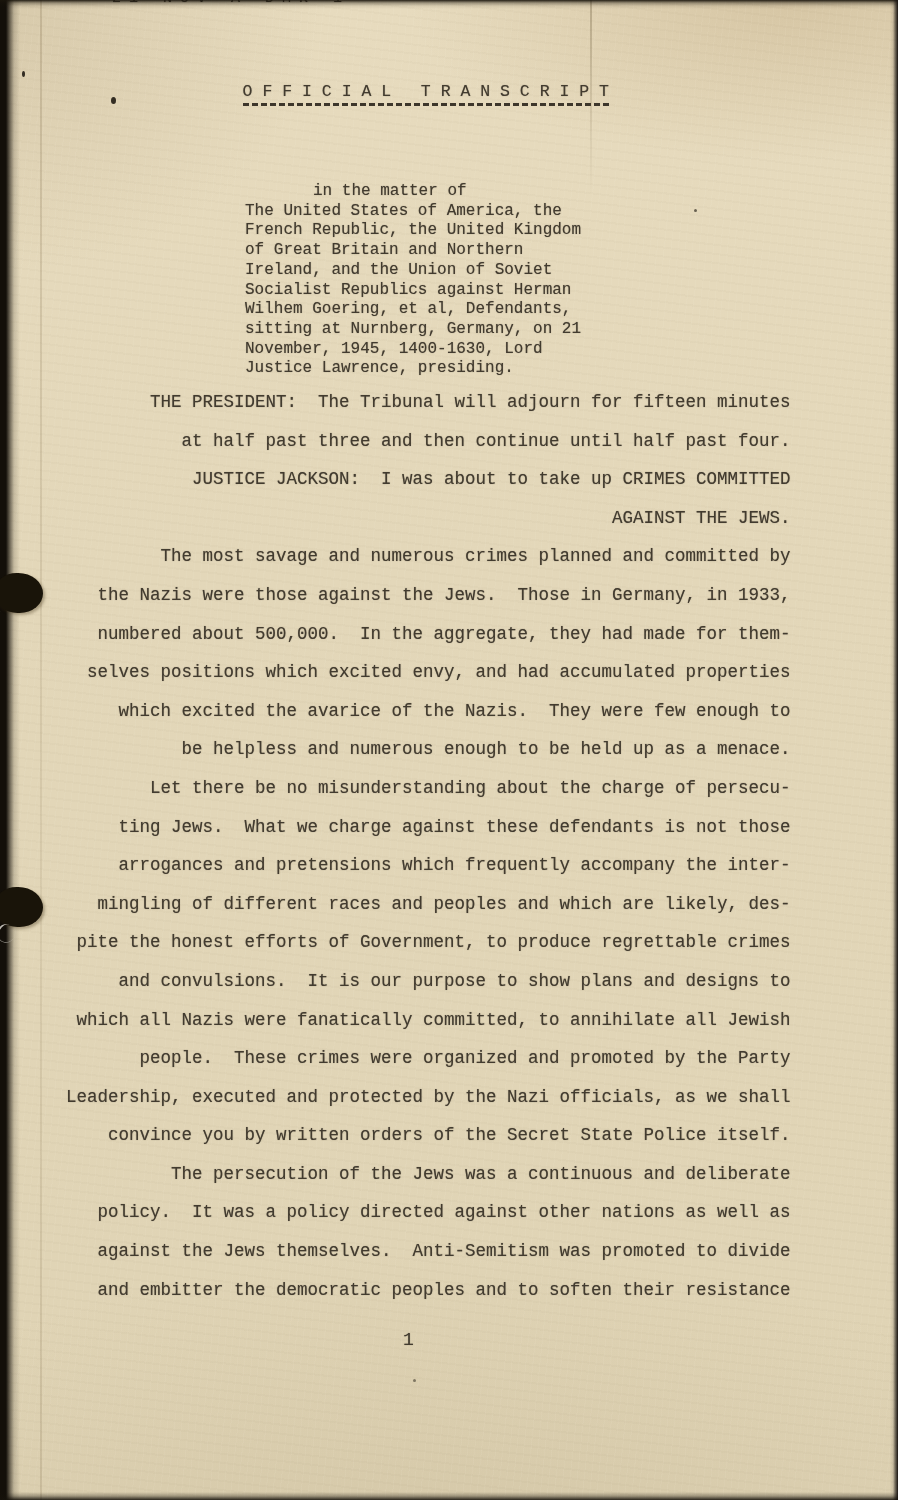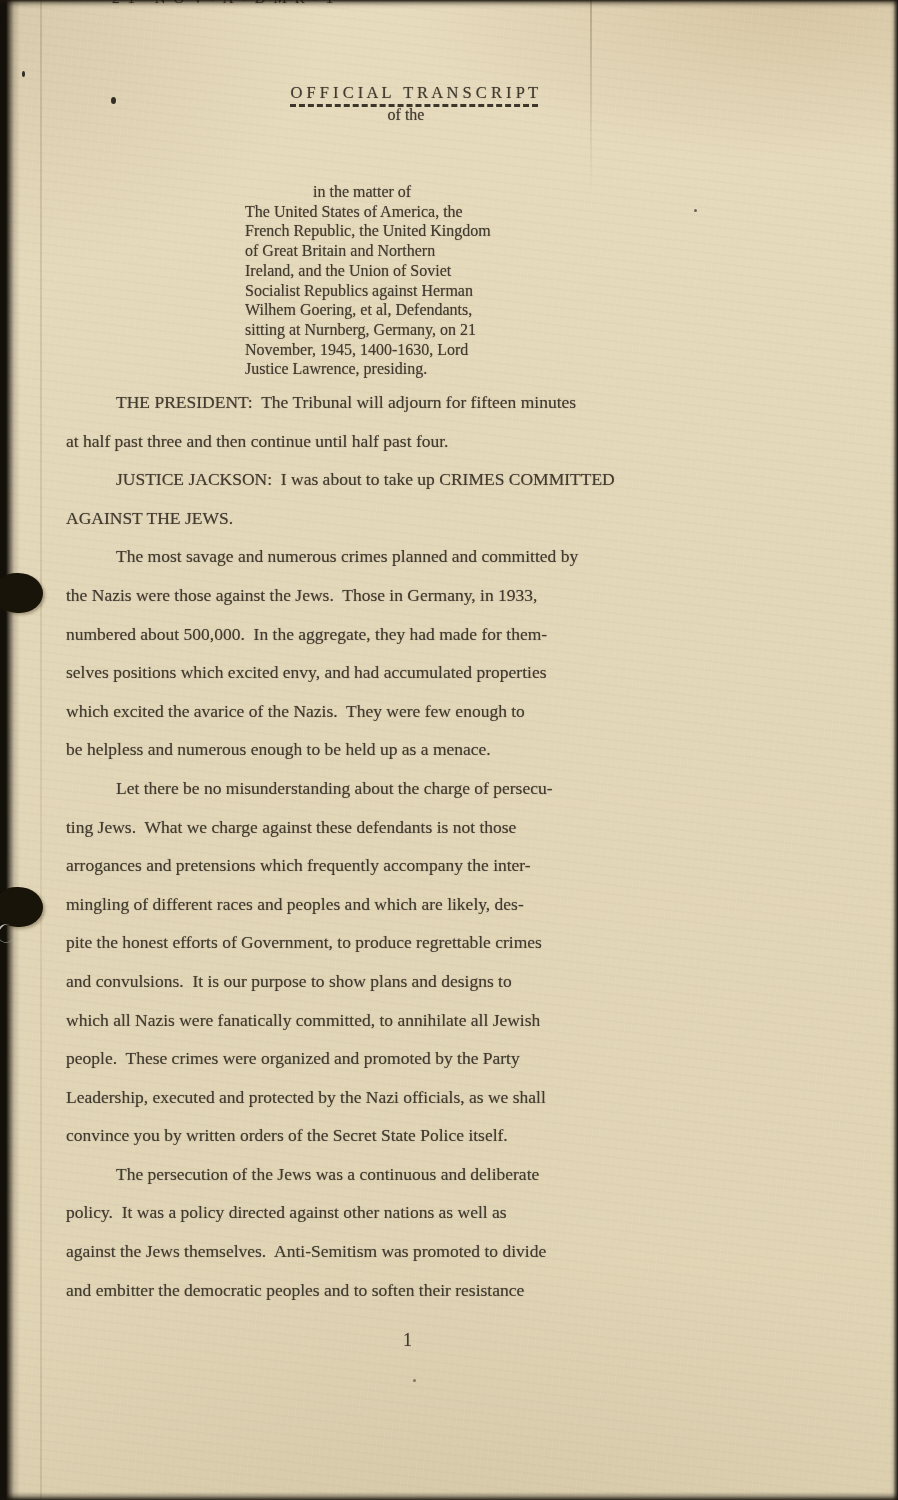--- a/index.html
+++ b/index.html
@@ -1,20 +1,20 @@
 <!DOCTYPE html>
 <html><head>
 <meta charset="utf-8">
 <style>
   html,body{margin:0;padding:0;background:#0d0b08;}
   .page{
     position:relative;
     width:898px;height:1500px;
     overflow:hidden;
-    font-family:Liberation Serif, serif;
+    font-family:Liberation Mono, monospace;
     color:#423b2f;
     background:
       radial-gradient(ellipse 620px 260px at 88% 0%, rgba(146,112,60,0.20), transparent 62%),
       radial-gradient(ellipse 500px 420px at 0% 0%, rgba(120,96,55,0.14), transparent 65%),
       radial-gradient(ellipse 1000px 520px at 50% 108%, rgba(118,98,58,0.12), transparent 72%),
       linear-gradient(180deg,#e7dbbe 0%,#e3d7b9 38%,#dfd3b4 100%);
   }
   .texture{
     position:absolute;inset:0;z-index:1;pointer-events:none;
     background:
@@ -31,21 +31,21 @@
   .title .ul{border-bottom:3px dashed #3d362b;padding-bottom:2px;}
   .subtitle{top:106px;font-size:16px;}
   .org{top:141px;font-size:16px;}
 
   
   .matter{top:182px;left:245px;font-size:16px;line-height:19.7px;}
   .mline{white-space:pre;}
   .m-ind{padding-left:68px;}
 
   
-  .body{top:383px;left:66px;font-size:17.5px;}
+  .body{top:383px;left:66px;font-size:17.5px;text-align:right;}
   .bline{white-space:pre;height:38.6px;line-height:38.6px;}
   .ind{padding-left:50px;}
 
   .pagenum{top:1330px;left:403px;font-size:18px;}
 
   
   .edge{position:absolute;z-index:6;pointer-events:none;}
   .edge-left{left:0;top:0;bottom:0;width:20px;
     background:linear-gradient(90deg,#130f09 0,#130f09 6px,rgba(19,15,9,0.55) 10px,rgba(19,15,9,0.15) 14px,transparent 20px);}
   .edge-top{left:0;top:0;right:0;height:9px;
@@ -81,21 +81,20 @@
 
 <div class="page">
 
   <div class="texture"></div>
 
   <div class="txt ink slug">21 NOV-A-DMR-1</div>
 
   <div class="txt ink center-col title">
     <span class="ul">O F F I C I A L   T R A N S C R I P T</span>
   </div>
-  <div class="txt ink center-col subtitle">of the</div>
 
   <div class="txt ink matter"><div class="mline m-ind">in the matter of</div><div class="mline">The United States of America, the</div><div class="mline">French Republic, the United Kingdom</div><div class="mline">of Great Britain and Northern</div><div class="mline">Ireland, and the Union of Soviet</div><div class="mline">Socialist Republics against Herman</div><div class="mline">Wilhem Goering, et al, Defendants,</div><div class="mline">sitting at Nurnberg, Germany, on 21</div><div class="mline">November, 1945, 1400-1630, Lord</div><div class="mline">Justice Lawrence, presiding.</div></div>
 
   <div class="txt ink body"><div class="bline ind">THE PRESIDENT:  The Tribunal will adjourn for fifteen minutes</div><div class="bline">at half past three and then continue until half past four.</div><div class="bline ind">JUSTICE JACKSON:  I was about to take up CRIMES COMMITTED</div><div class="bline">AGAINST THE JEWS.</div><div class="bline ind">The most savage and numerous crimes planned and committed by</div><div class="bline">the Nazis were those against the Jews.  Those in Germany, in 1933,</div><div class="bline">numbered about 500,000.  In the aggregate, they had made for them-</div><div class="bline">selves positions which excited envy, and had accumulated properties</div><div class="bline">which excited the avarice of the Nazis.  They were few enough to</div><div class="bline">be helpless and numerous enough to be held up as a menace.</div><div class="bline ind">Let there be no misunderstanding about the charge of persecu-</div><div class="bline">ting Jews.  What we charge against these defendants is not those</div><div class="bline">arrogances and pretensions which frequently accompany the inter-</div><div class="bline">mingling of different races and peoples and which are likely, des-</div><div class="bline">pite the honest efforts of Government, to produce regrettable crimes</div><div class="bline">and convulsions.  It is our purpose to show plans and designs to</div><div class="bline">which all Nazis were fanatically committed, to annihilate all Jewish</div><div class="bline">people.  These crimes were organized and promoted by the Party</div><div class="bline">Leadership, executed and protected by the Nazi officials, as we shall</div><div class="bline">convince you by written orders of the Secret State Police itself.</div><div class="bline ind">The persecution of the Jews was a continuous and deliberate</div><div class="bline">policy.  It was a policy directed against other nations as well as</div><div class="bline">against the Jews themselves.  Anti-Semitism was promoted to divide</div><div class="bline">and embitter the democratic peoples and to soften their resistance</div></div>
 
   <div class="txt ink pagenum">1</div>
 
   <div class="fold-left"></div>
   <div class="crease-top"></div>
   <div class="hole hole-1"></div>

